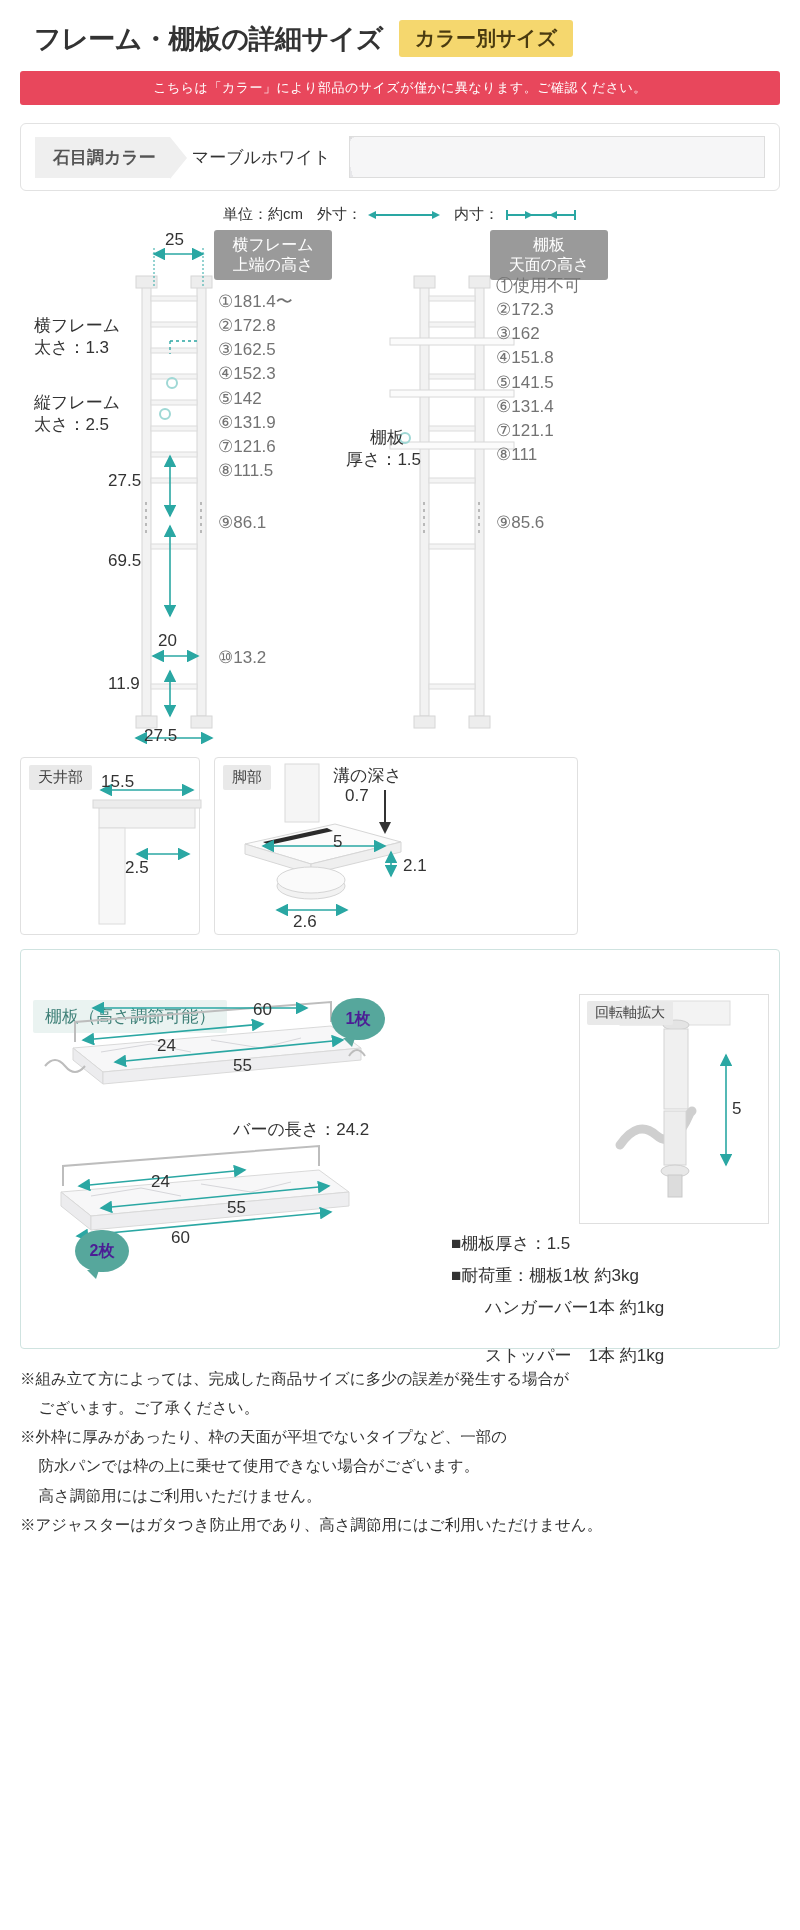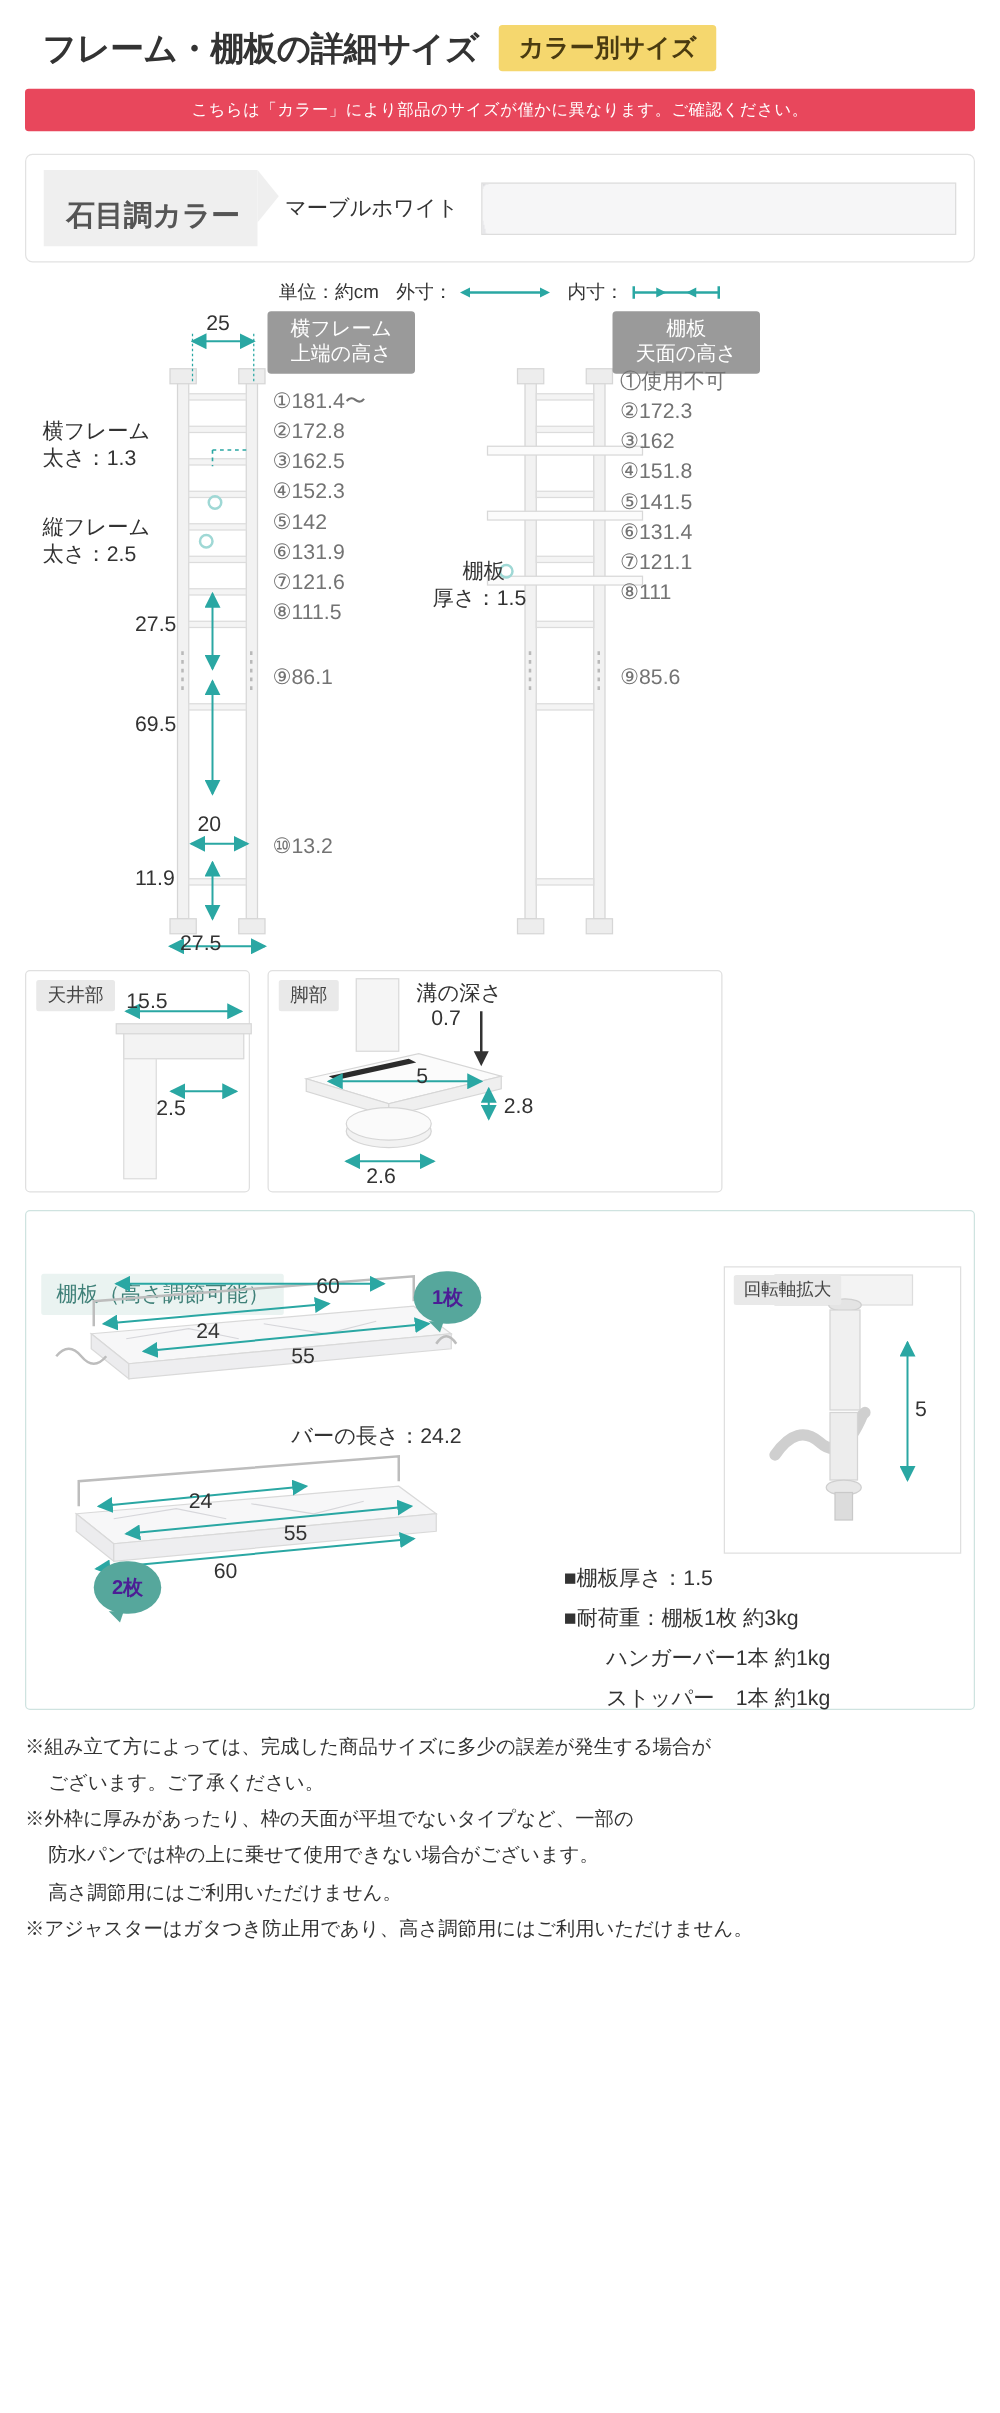--- a/index.html
+++ b/index.html
@@ -56,23 +56,23 @@
     border-radius: 6px;
     padding: 12px 14px;
     display: flex;
     align-items: center;
     gap: 0px;
     background: #fff;
   }
   .color-tag {
     background: #efefef;
     color: #555;
-    font-size: 23px;
+    font-size: 17px;
     font-weight: bold;
-    padding: 21px 14px 9px 18px;
+    padding: 9px 14px 9px 18px;
     position: relative;
     margin-right: 22px;
   }
   .color-tag:after {
     content: "";
     position: absolute;
     right: -17px; top: 0;
     border-top: 21px solid transparent;
     border-bottom: 21px solid transparent;
     border-left: 17px solid #efefef;
@@ -442,21 +442,21 @@
         <ellipse cx="96" cy="128" rx="34" ry="13" fill="#f2f2f2" stroke="#d5d5d5"></ellipse>
         <ellipse cx="96" cy="122" rx="34" ry="13" fill="#fafafa" stroke="#d5d5d5"></ellipse>
 
         <line x1="48" y1="88" x2="170" y2="88" stroke="#2aa7a3" stroke-width="1.6" marker-start="url(#arS)" marker-end="url(#ar)"></line>
         <line x1="176" y1="94" x2="176" y2="118" stroke="#2aa7a3" stroke-width="1.6" marker-start="url(#arS)" marker-end="url(#ar)"></line>
         <line x1="62" y1="152" x2="132" y2="152" stroke="#2aa7a3" stroke-width="1.6" marker-start="url(#arS)" marker-end="url(#ar)"></line>
         <line x1="170" y1="32" x2="170" y2="70" stroke="#333" stroke-width="2"></line>
         <polygon points="164,64 176,64 170,76" fill="#333"></polygon>
       </svg>
       <div class="lbl" style="position:absolute; left:118px; top:74px;">5</div>
-      <div class="lbl" style="position:absolute; left:188px; top:98px;">2.8</div>
+      <div class="lbl" style="position:absolute; left:188px; top:98px;">2.1</div>
       <div class="lbl" style="position:absolute; left:78px; top:154px;">2.6</div>
       <div class="lbl" style="position:absolute; left:118px; top:6px;">溝の深さ</div>
       <div class="lbl" style="position:absolute; left:130px; top:28px;">0.7</div>
     </div>
   </div>
 
   <div class="shelf-panel">
     <div class="shelf-title">棚板（高さ調節可能）</div>
 
     <svg width="420" height="330" style="position:absolute; left:10px; top:46px;">
@@ -517,21 +517,21 @@
         <ellipse cx="95" cy="176" rx="14" ry="6" fill="#e8e8e8" stroke="#cfcfcf"></ellipse>
         <rect x="88" y="180" width="14" height="22" fill="#dcdcdc" stroke="#c9c9c9"></rect>
         <line x1="146" y1="60" x2="146" y2="170" stroke="#2aa7a3" stroke-width="1.6" marker-start="url(#arS)" marker-end="url(#ar)"></line>
       </svg>
       <div class="lbl" style="position:absolute; left:152px; top:104px;">5</div>
     </div>
 
     <div class="spec-line" style="left:430px; top:282px;">■棚板厚さ：1.5</div>
     <div class="spec-line" style="left:430px; top:314px;">■耐荷重：棚板1枚 約3kg</div>
     <div class="spec-line" style="left:430px; top:346px;">　　ハンガーバー1本 約1kg</div>
-    <div class="spec-line" style="left:430px; top:378px;">　　ストッパー　1本 約1kg</div>
+    <div class="spec-line" style="left:430px; top:394px;">　　ストッパー　1本 約1kg</div>
   </div>
 
   <div class="notes">
     <p>※組み立て方によっては、完成した商品サイズに多少の誤差が発生する場合が</p>
     <p class="ind">ございます。ご了承ください。</p>
     <p>※外枠に厚みがあったり、枠の天面が平坦でないタイプなど、一部の</p>
     <p class="ind">防水パンでは枠の上に乗せて使用できない場合がございます。</p>
     <p class="ind">高さ調節用にはご利用いただけません。</p>
     <p>※アジャスターはガタつき防止用であり、高さ調節用にはご利用いただけません。</p>
   </div>

